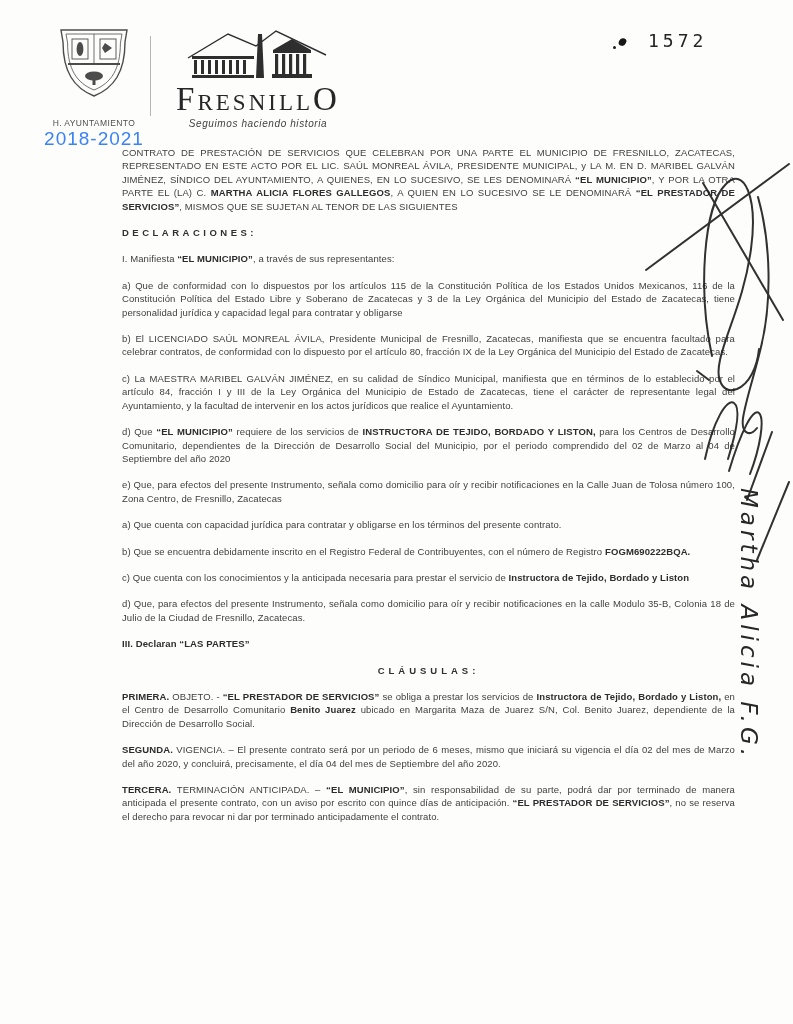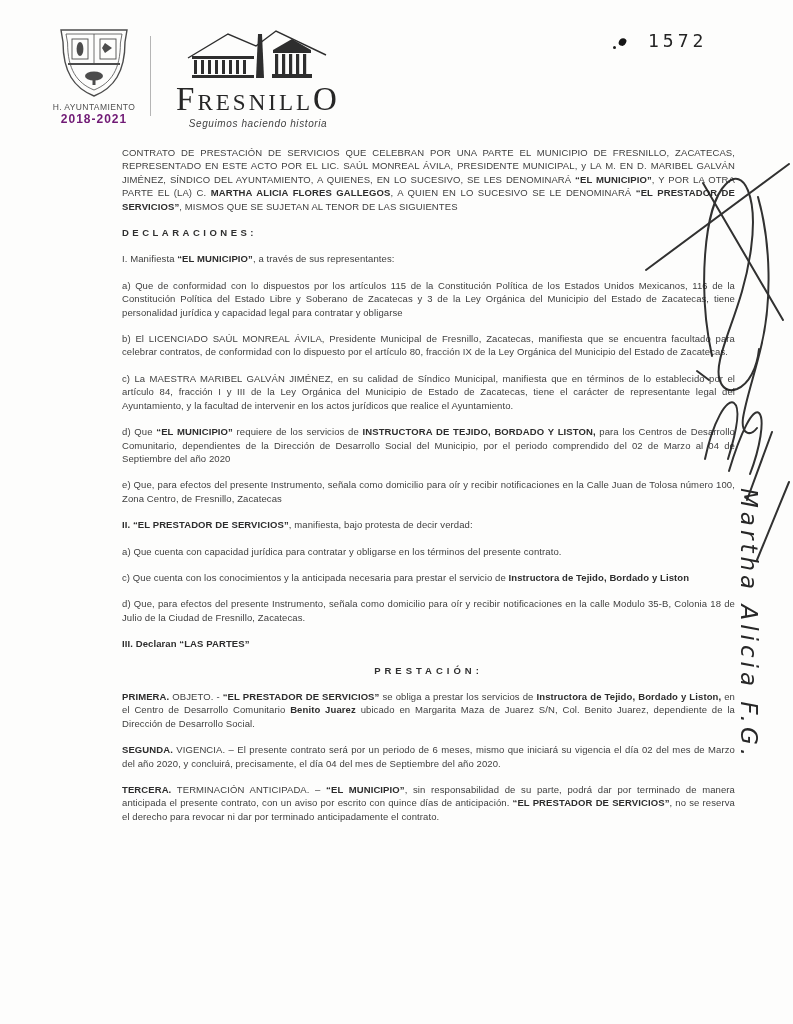--- a/index.html
+++ b/index.html
@@ -7,22 +7,22 @@
     width:793px;height:1024px;position:relative;overflow:hidden;
     background:#fdfdfc;
     font-family:"Liberation Sans", sans-serif;
     color:#3c3c3c;
   }
   .page{position:absolute;inset:0;}
 
   
   .coat{position:absolute;left:44px;top:26px;width:100px;text-align:center;}
   .coat svg{display:block;margin:0 auto;}
-  .coat .inst{font-size:8.5px;letter-spacing:.4px;color:#4f4f4f;margin-top:2px;}
-  .coat .years{font-size:12px;font-weight:bold;color:#701a75;letter-spacing:1px;}
+  .coat .inst{font-size:8.5px;letter-spacing:.4px;color:#4f4f4f;margin-top:18px;}
+  .coat .years{font-size:19px;font-weight:normal;color:#3b82f6;letter-spacing:1px;}
   .hdr-divider{position:absolute;left:150px;top:36px;height:80px;width:1px;background:#b5b5b5;}
   .logo{position:absolute;left:168px;top:28px;width:180px;text-align:center;}
   .logo .word{font-family:"Liberation Serif", serif;color:#272727;letter-spacing:3px;line-height:30px;white-space:nowrap;}
   .logo .word .cap{font-size:33px;}
   .logo .word .mid{font-size:23px;}
   .logo .tagline{font-size:10px;color:#3f3f3f;letter-spacing:.6px;margin-top:-2px;font-style:italic;}
   .folio{position:absolute;left:648px;top:30px;font-family:"DejaVu Sans Mono", monospace;
          font-size:18px;letter-spacing:4px;color:#242424;}
   .ink-a{position:absolute;left:613px;top:46px;width:3px;height:3px;border-radius:50%;background:#1d1d1d;}
   .ink-b{position:absolute;left:619px;top:38px;width:7px;height:8px;border-radius:60% 40% 55% 45%;background:#161616;transform:rotate(25deg);}
@@ -116,28 +116,28 @@
 
     <p class="heading">DECLARACIONES:</p>
 
     <p><span>I. Manifiesta </span><span class="b">“EL MUNICIPIO”</span><span>, a través de sus representantes:</span></p>
     <p class="sub"><span>a) Que de conformidad con lo dispuestos por los artículos 115 de la Constitución Política de los Estados Unidos Mexicanos, 116 de la Constitución Política del Estado Libre y Soberano de Zacatecas y 3 de la Ley Orgánica del Municipio del Estado de Zacatecas, tiene personalidad jurídica y capacidad legal para contratar y obligarse</span></p>
     <p class="sub"><span>b) El LICENCIADO SAÚL MONREAL ÁVILA, Presidente Municipal de Fresnillo, Zacatecas, manifiesta que se encuentra facultado para celebrar contratos, de conformidad con lo dispuesto por el artículo 80, fracción IX de la Ley Orgánica del Municipio del Estado de Zacatecas.</span></p>
     <p class="sub"><span>c) La MAESTRA MARIBEL GALVÁN JIMÉNEZ, en su calidad de Síndico Municipal, manifiesta que en términos de lo establecido por el artículo 84, fracción I y III de la Ley Orgánica del Municipio de  Estado de Zacatecas, tiene el carácter de representante legal del Ayuntamiento, y la facultad de intervenir en los actos jurídicos que realice el Ayuntamiento.</span></p>
     <p class="sub"><span>d) Que </span><span class="b">“EL MUNICIPIO”</span><span> requiere de los servicios de </span><span class="b">INSTRUCTORA DE TEJIDO, BORDADO Y LISTON,</span><span> para los Centros de Desarrollo Comunitario, dependientes de la Dirección de Desarrollo Social del Municipio, por el periodo comprendido del 02 de Marzo al 04 de Septiembre del año 2020</span></p>
     <p class="sub"><span>e) Que, para efectos del presente Instrumento, señala como domicilio para oír y recibir notificaciones en la Calle Juan de Tolosa número 100, Zona Centro, de Fresnillo, Zacatecas</span></p>
 
-    <p><span class="b">II. </span><span class="b">“EL PRESTADOR DE SERVICIOS”</span><span>, manifiesta, bajo protesta de decir verdad:</span></p>
     <p class="sub"><span>a) Que cuenta con capacidad jurídica para contratar y obligarse en los términos del presente contrato.</span></p>
+    <p class="sub"><span>b) Que se encuentra debidamente inscrito en el Registro Federal de Contribuyentes, con el número de Registro </span><span class="b">FOGM690222BQA.</span></p>
     <p class="sub"><span>c) Que cuenta con los conocimientos y la anticipada necesaria para prestar el servicio de </span><span class="b">Instructora de Tejido, Bordado y Liston</span></p>
     <p class="sub"><span>d) Que, para efectos del presente Instrumento, señala como domicilio para oír y recibir notificaciones en la calle Modulo 35-B, Colonia 18 de Julio de la Ciudad de Fresnillo, Zacatecas.</span></p>
 
     <p><span class="b">III. Declaran “LAS PARTES”</span></p>
 
-    <p class="heading center">PRESTACIÓN:</p>
+    <p class="heading center">CLÁUSULAS:</p>
 
     <p><span class="b">PRIMERA.</span><span> OBJETO. -  </span><span class="b">“EL PRESTADOR DE SERVICIOS”</span><span> se obliga a prestar los servicios de </span><span class="b">Instructora de Tejido, Bordado y Liston,</span><span> en el Centro de Desarrollo Comunitario </span><span class="b">Benito Juarez</span><span> ubicado en Margarita Maza de Juarez S/N, Col. Benito Juarez, dependiente de la Dirección de Desarrollo Social.</span></p>
     <p><span class="b">SEGUNDA.</span><span> VIGENCIA. – El presente contrato será por un periodo de 6 meses, mismo que iniciará su vigencia el día 02 del mes de Marzo del año 2020, y concluirá, precisamente, el día 04 del mes de Septiembre del año 2020.</span></p>
     <p><span class="b">TERCERA.</span><span> TERMINACIÓN ANTICIPADA. – </span><span class="b">“EL MUNICIPIO”</span><span>, sin responsabilidad de su parte, podrá dar por terminado de manera anticipada el presente contrato, con un aviso por escrito con quince días de anticipación.  </span><span class="b">“EL PRESTADOR DE SERVICIOS”</span><span>, no se reserva el derecho para revocar ni dar por terminado anticipadamente el contrato.</span></p>
   </div>
 
   <svg class="sig-svg" width="793" height="1024" viewBox="0 0 793 1024">
     <g fill="none" stroke="#1c1c1c" stroke-width="2" stroke-linecap="round" opacity="0.9">
       <path d="M646 270 L789 164"></path>
       <path d="M712 356 C 698 292, 703 206, 726 184 C 744 166, 758 197, 751 249 C 744 300, 726 332, 720 360 C 715 382, 724 394, 737 389 C 749 384, 757 368, 759 349"></path>

